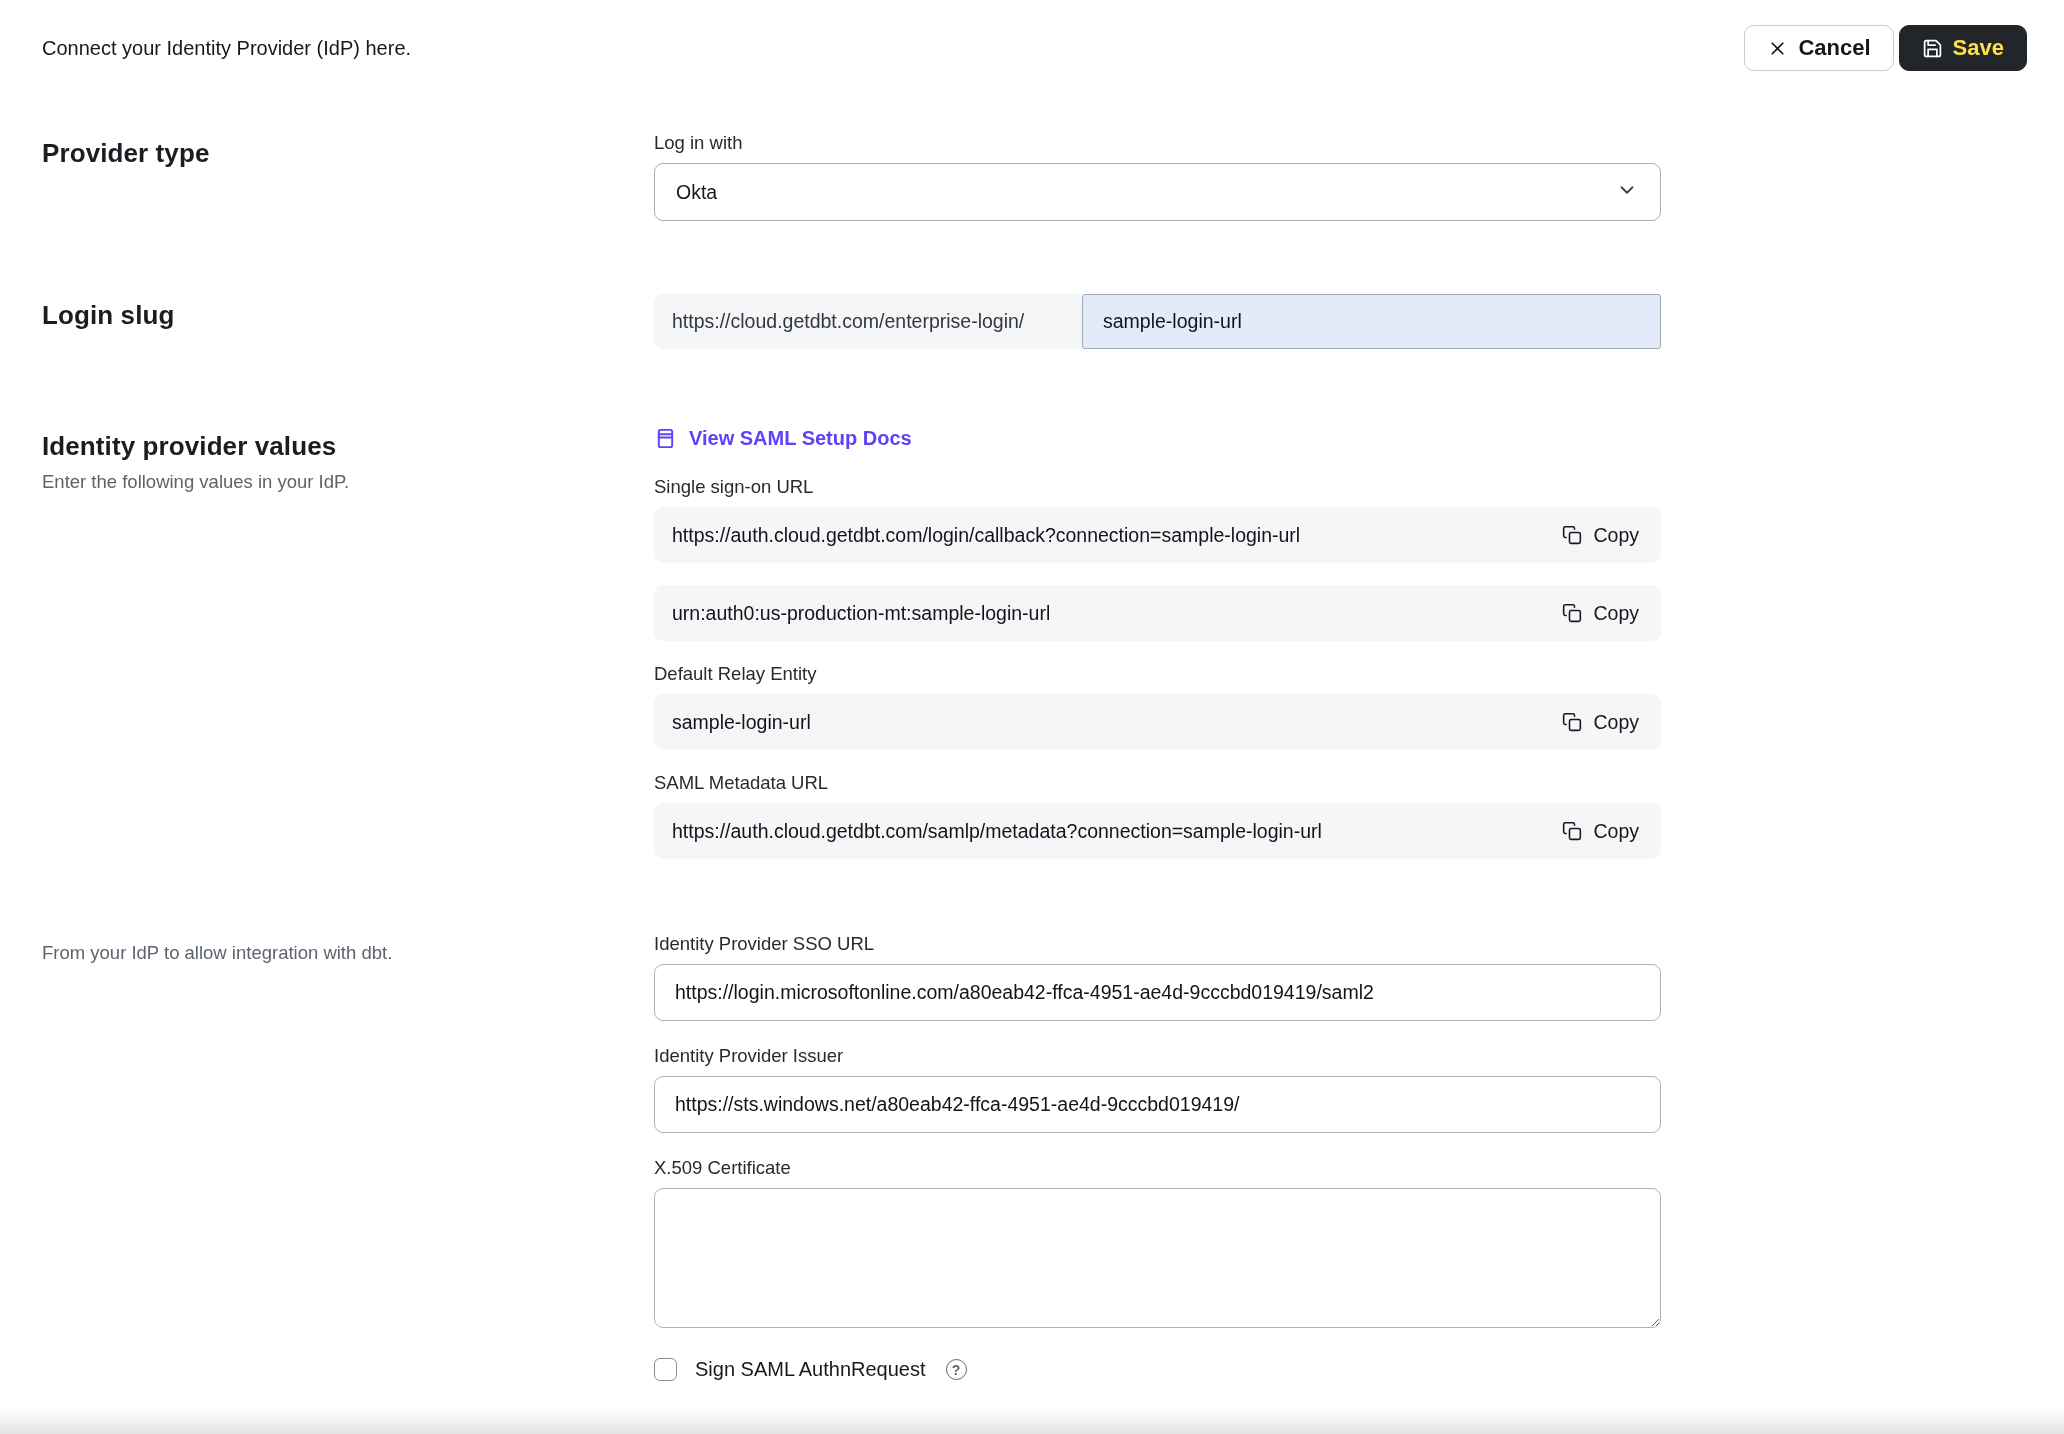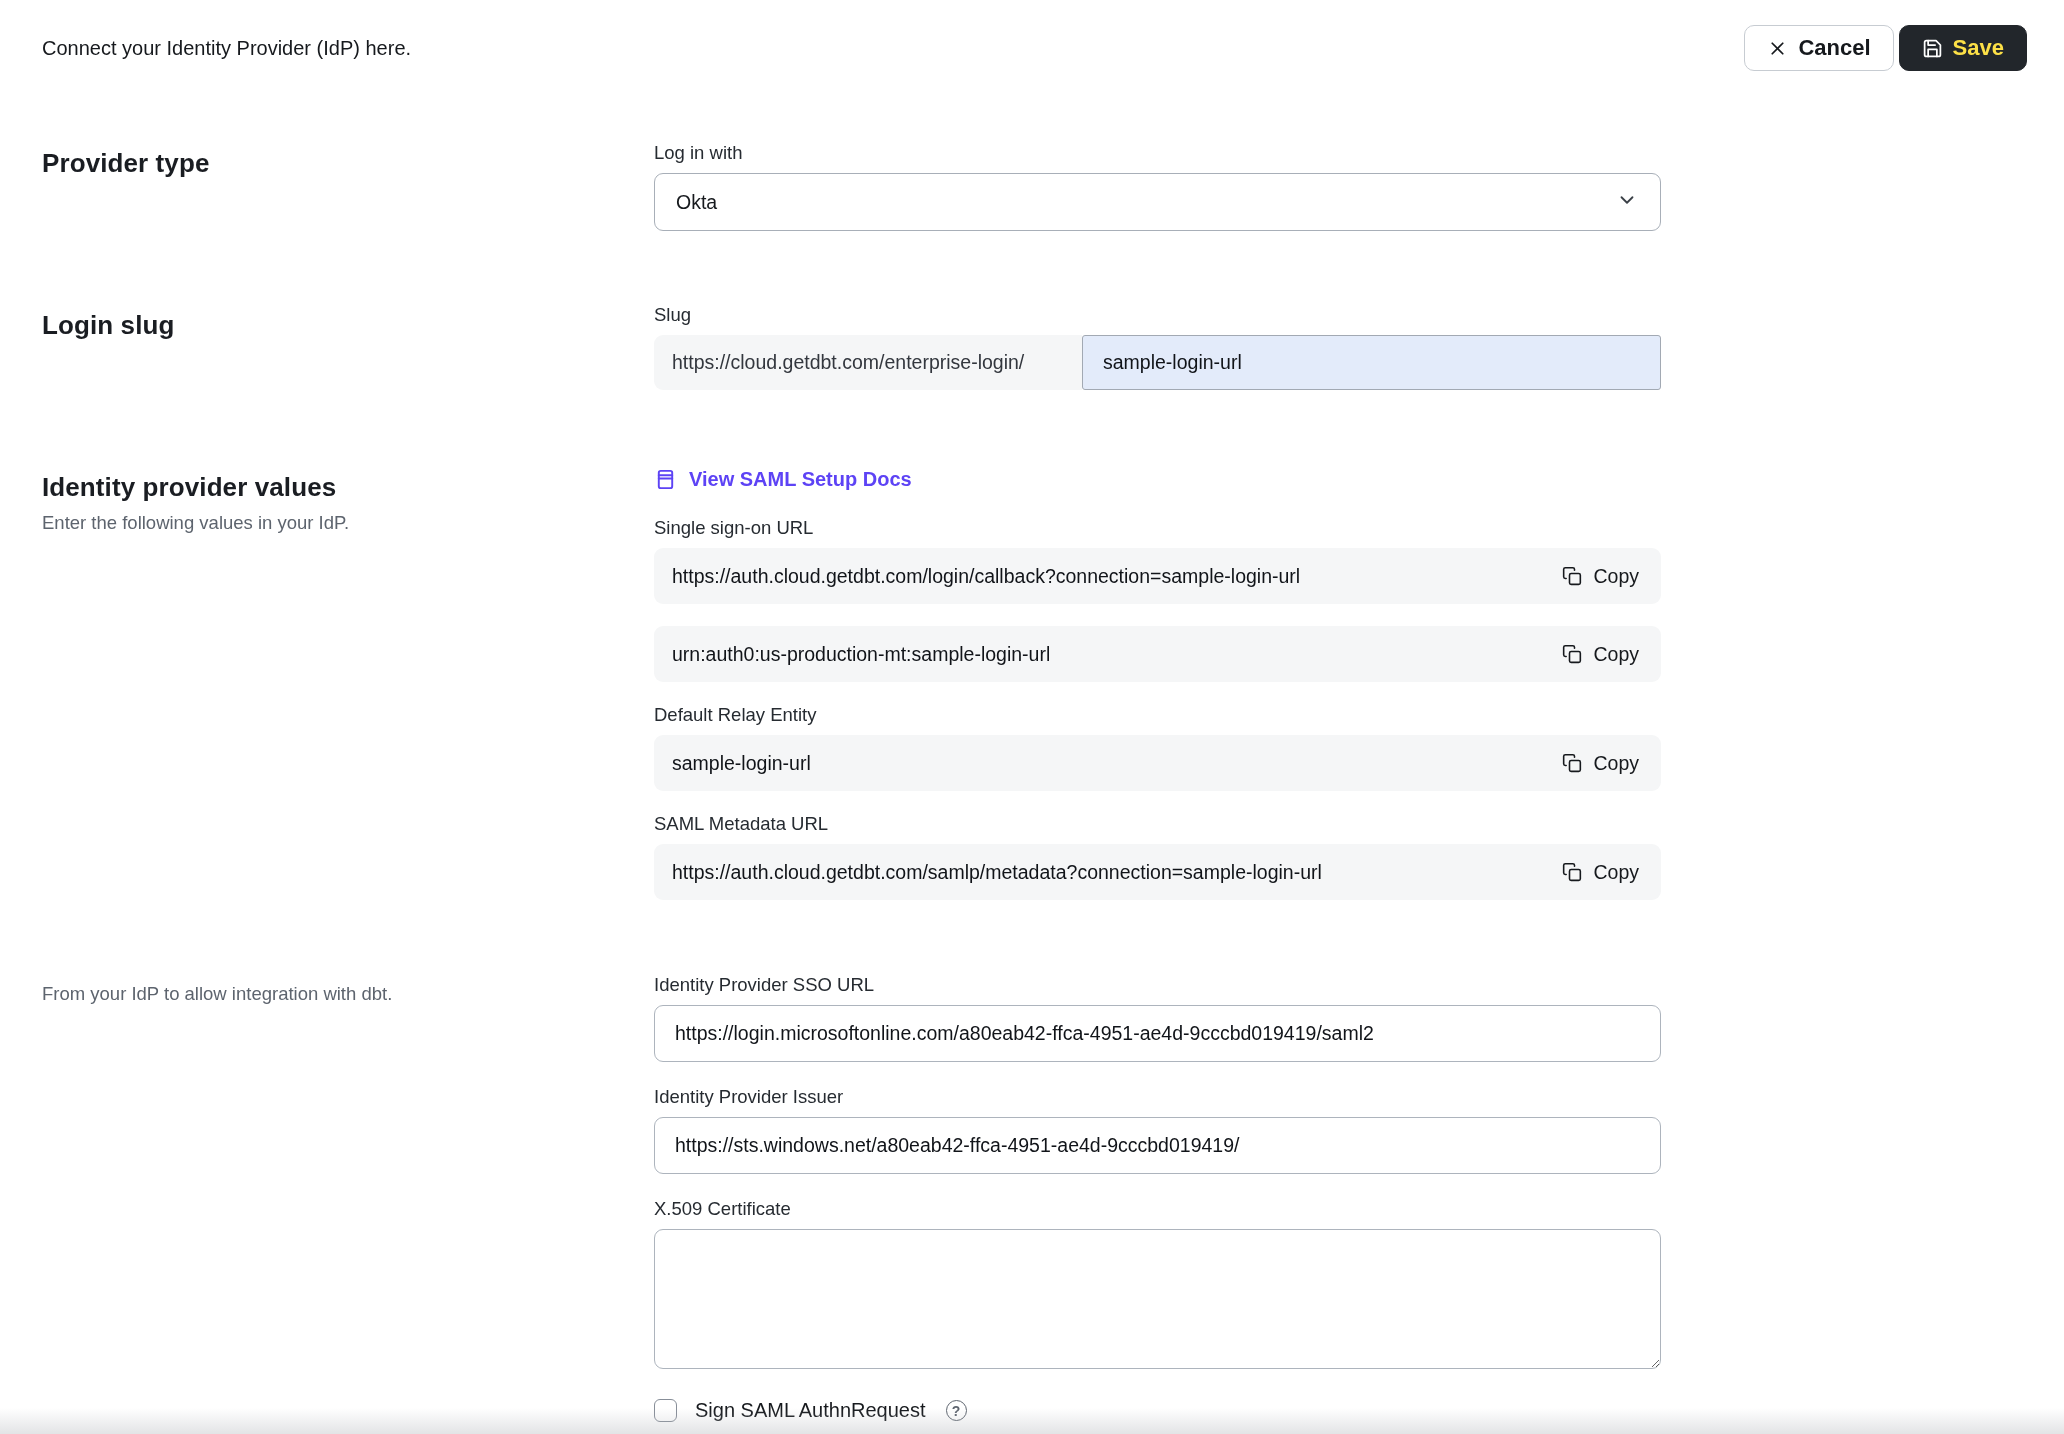--- a/index.html
+++ b/index.html
@@ -54,21 +54,21 @@
 
   
   .checkbox-row { display: flex; align-items: center; gap: 18px; margin-top: 26px; }
   .checkbox { width: 23px; height: 23px; border: 1.5px solid #878e98; border-radius: 6px; background: #fff; flex: none; cursor: pointer; }
   .checkbox-label { font-size: 20px; color: #16191d; }
   .help-icon { display: inline-flex; align-items: center; justify-content: center; width: 21px; height: 21px; border: 1.5px solid #5d646e; border-radius: 50%; color: #5d646e; font-size: 14px; font-weight: 600; margin-left: 2px; }
 
   .bottom-fade { position: absolute; left: 0; right: 0; bottom: 0; height: 26px; background: linear-gradient(to bottom, rgba(180,183,188,0) 0%, rgba(180,183,188,0.38) 100%); pointer-events: none; }
 
   
-  .row-provider { margin-top: 46px; }
+  .row-provider { margin-top: 36px; }
   .row-slug { margin-top: 73px; }
   .row-idp { margin-top: 76px; }
   .row-dbt { margin-top: 74px; }
   .h-offset { padding-top: 6px; }
   .h-offset-lg { padding-top: 15px; }
 </style>
 </head>
 <body>
 
 <div class="page">
@@ -113,21 +113,20 @@
         </span>
       </div>
     </div>
   </div>
 
   <div class="row row-slug">
     <div class="col-left">
       <h2 class="section-heading h-offset">Login slug</h2>
     </div>
     <div class="col-right">
-      <label class="field-label">Slug</label>
       <div class="slug-group">
         <div class="slug-prefix">
           <span>https://cloud.getdbt.com/enterprise-login/</span>
         </div>
         <input class="slug-input" type="text" value="sample-login-url" style="">
       </div>
     </div>
   </div>
 
   <div class="row row-idp">

